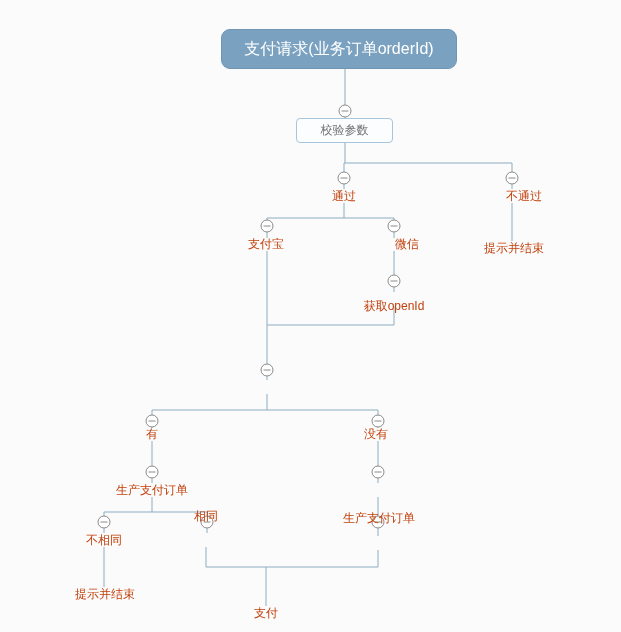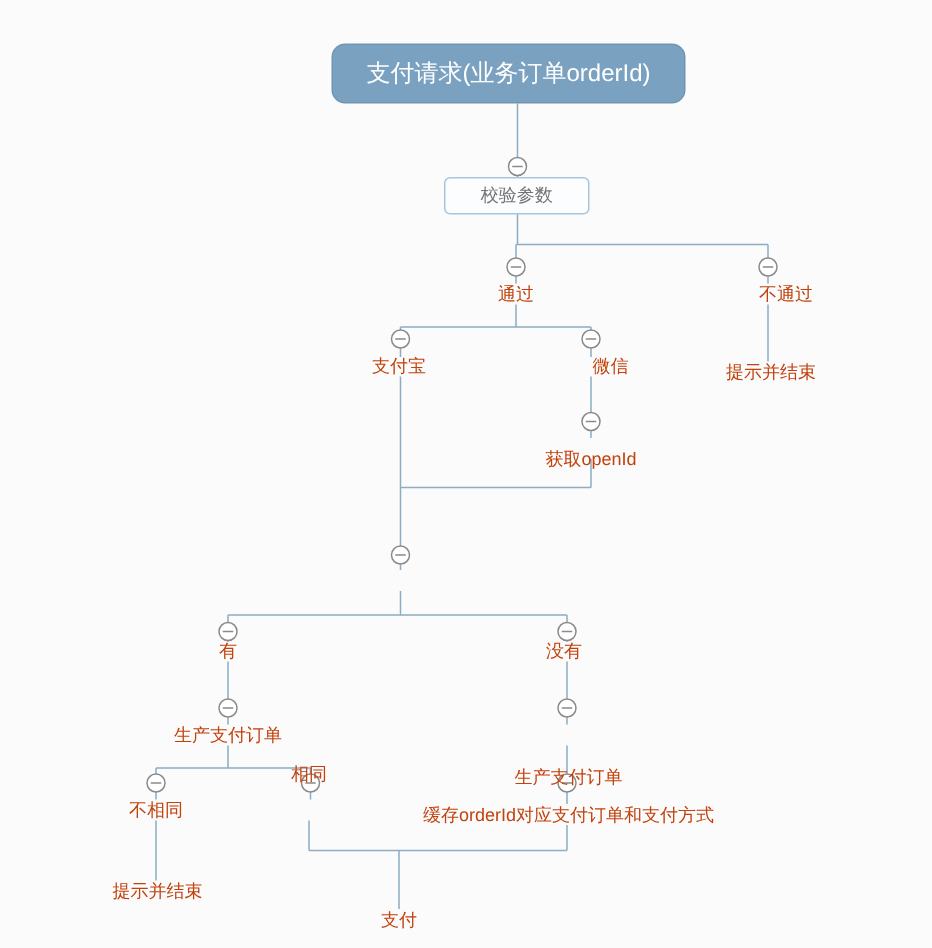--- a/index.html
+++ b/index.html
@@ -103,18 +103,17 @@
 
 
   <div class="label" style="left:152px;top:434px">有</div>
   <div class="label" style="left:376px;top:434px">没有</div>
 
   <div class="label" style="left:152px;top:490px">生产支付订单</div>
   <div class="label" style="left:379px;top:518px">生产支付订单</div>
 
   <div class="label" style="left:104px;top:540px">不相同</div>
   <div class="label" style="left:206px;top:516px">相同</div>
-  <div class="label" style="left:379px;top:543px">缓存orderId对应支付订单和支付方式</div>
 
   <div class="label" style="left:105px;top:594px">提示并结束</div>
   <div class="label" style="left:266px;top:613px">支付</div>
 
 </div>
 
 </body></html>

